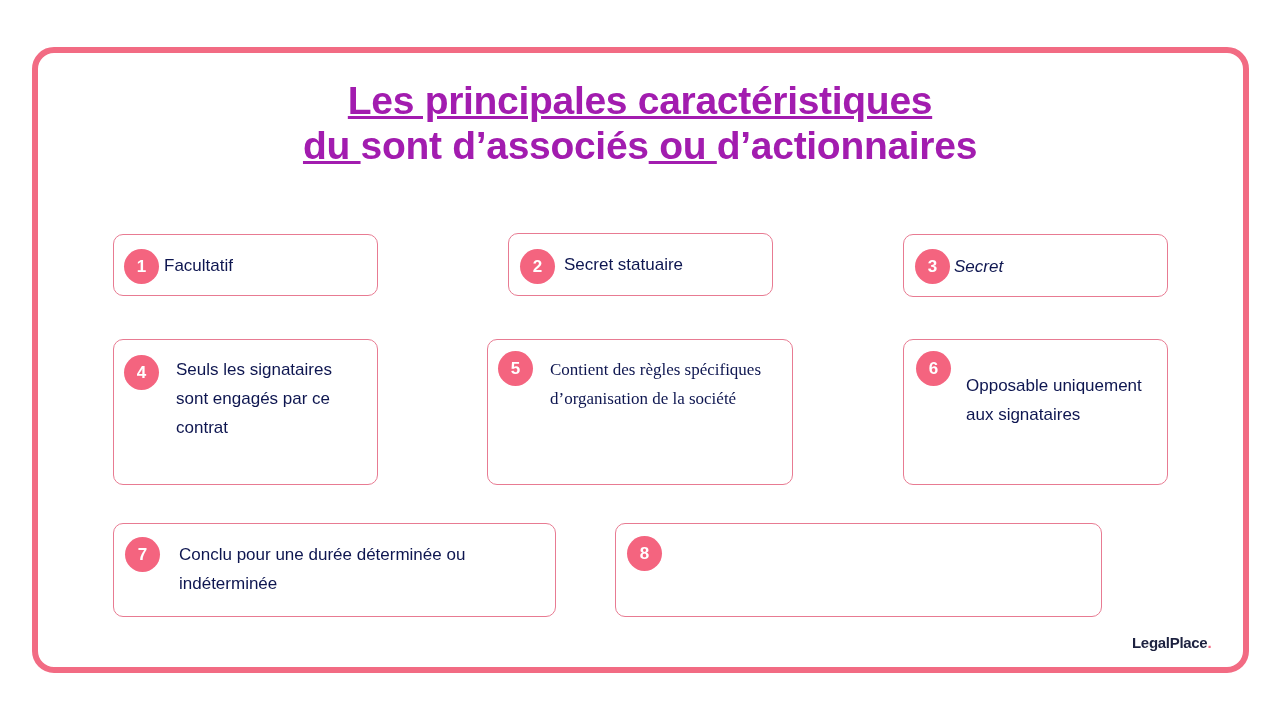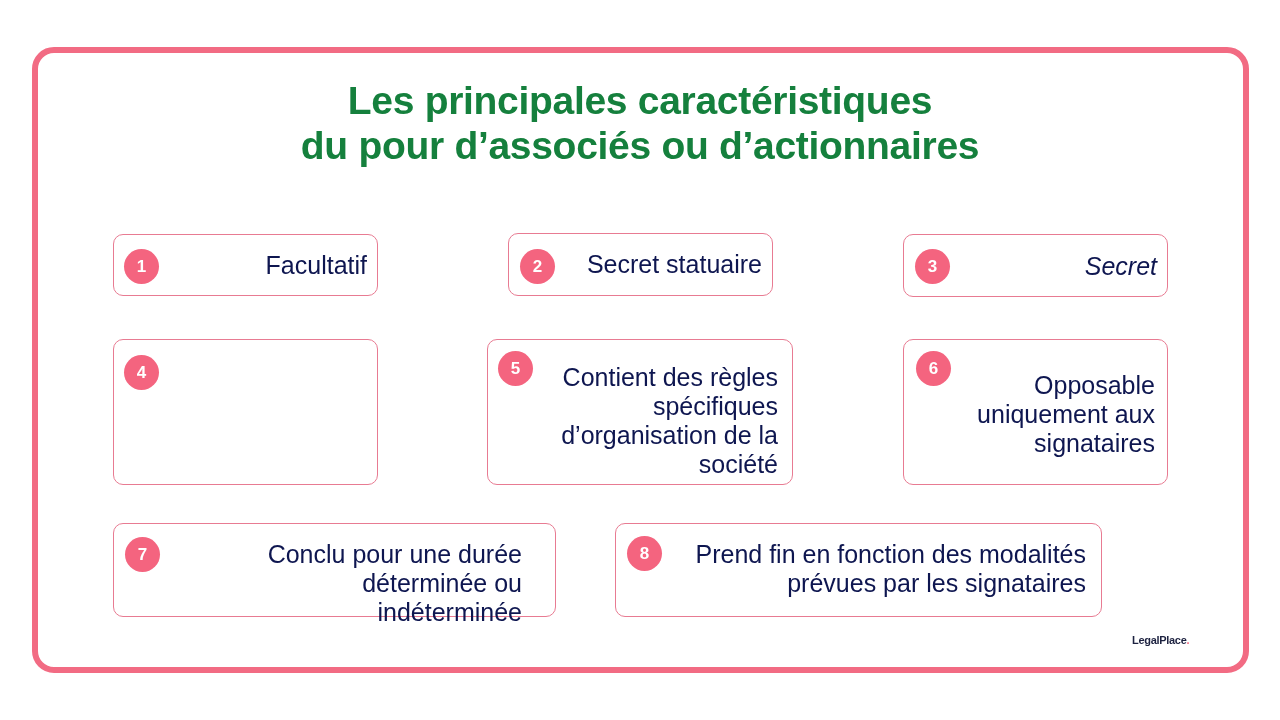--- a/index.html
+++ b/index.html
@@ -1,74 +1,74 @@
 <!DOCTYPE html>
 <html><head>
 <meta charset="utf-8">
 <style>
   html, body { margin:0; padding:0; }
   body { width:1280px; height:720px; background:#ffffff; position:relative; overflow:hidden;
          font-family:"Liberation Sans", "DejaVu Sans", sans-serif; color:#0e1650; }
   .frame { position:absolute; left:32px; top:47px; width:1205px; height:614px;
            border:6px solid #f26b83; border-radius:22px; background:#fff; }
   .title { position:absolute; left:0; top:78px; width:1280px; text-align:center;
-           font-size:39px; font-weight:700; line-height:45px; color:#15803d; letter-spacing:-0.3px; }
+           font-size:39px; font-weight:700; line-height:45px; color:#a21caf; letter-spacing:-0.3px;text-decoration:underline; }
   .hl { position:relative; display:inline-block; }
   .hl::after { content:""; position:absolute; left:2px; right:0; bottom:1px; height:9px;
                background:#4ef2b7; z-index:-1; }
   .hl span { position:relative; z-index:1; }
   .card { position:absolute; border:1px solid #e87b92; border-radius:10px; background:#fff;
           box-sizing:border-box; }
   .badge { position:absolute; width:35px; height:35px; border-radius:50%; background:#f4647f;
            color:#fff; font-weight:700; font-size:17px; text-align:center; line-height:35px; }
-  .ctext { position:absolute; text-align:right; font-size:25px; line-height:29px; color:#0e1650;
+  .ctext { position:absolute; text-align:left; font-size:17px; line-height:29px; color:#0e1650;
            font-weight:400; }
-  .logo { position:absolute; left:1132px; top:634px; font-size:11px; font-weight:700; color:#1d2240;
+  .logo { position:absolute; left:1132px; top:634px; font-size:15px; font-weight:700; color:#1d2240;
           letter-spacing:-0.3px; }
   .logo .dot { color:#f4647f; }
 </style>
 </head>
 <body>
 
 <div class="frame"></div>
 
 <div class="title">
   <div>Les principales caractéristiques</div>
   <div>
-    <span>du </span><span class="hl"><span>pour d’associés</span></span><span style="white-space:pre"> ou </span><span class="hl"><span>d’actionnaires</span></span>
+    <span>du </span><span class="hl"><span>sont d’associés</span></span><span style="white-space:pre"> ou </span><span class="hl"><span>d’actionnaires</span></span>
   </div>
 </div>
 
 <div class="card" style="left:113px;top:234px;width:265px;height:62px;">
   <div class="badge" style="left:10px;top:14px;">1</div>
   <div class="ctext" style="left:50px;right:10px;top:16px;">Facultatif</div>
 </div>
 <div class="card" style="left:508px;top:233px;width:265px;height:63px;">
   <div class="badge" style="left:11px;top:15px;">2</div>
   <div class="ctext" style="left:55px;right:10px;top:16px;">Secret statuaire</div>
 </div>
 <div class="card" style="left:903px;top:234px;width:265px;height:63px;">
   <div class="badge" style="left:11px;top:14px;">3</div>
   <div class="ctext" style="left:50px;right:10px;top:17px;font-style:italic;">Secret</div>
 </div>
 
 <div class="card" style="left:113px;top:339px;width:265px;height:146px;">
   <div class="badge" style="left:10px;top:15px;">4</div>
+  <div class="ctext" style="left:62px;right:14px;top:15px;">Seuls les signataires sont engagés par ce contrat</div>
 </div>
 <div class="card" style="left:487px;top:339px;width:306px;height:146px;">
   <div class="badge" style="left:10px;top:11px;">5</div>
-  <div class="ctext" style="left:62px;right:14px;top:23px;">Contient des règles spécifiques d’organisation de la société</div>
+  <div class="ctext" style="left:62px;right:14px;top:15px;font-family:Liberation Serif, serif;">Contient des règles spécifiques d’organisation de la société</div>
 </div>
 <div class="card" style="left:903px;top:339px;width:265px;height:146px;">
   <div class="badge" style="left:12px;top:11px;">6</div>
   <div class="ctext" style="left:62px;right:12px;top:31px;">Opposable uniquement aux signataires</div>
 </div>
 
 <div class="card" style="left:113px;top:523px;width:443px;height:94px;">
   <div class="badge" style="left:11px;top:13px;">7</div>
-  <div class="ctext" style="left:65px;right:33px;top:16px;margin-left:38px;">Conclu pour une durée déterminée ou indéterminée</div>
+  <div class="ctext" style="left:65px;right:33px;top:16px;">Conclu pour une durée déterminée ou indéterminée</div>
 </div>
 <div class="card" style="left:615px;top:523px;width:487px;height:94px;">
   <div class="badge" style="left:11px;top:12px;">8</div>
-  <div class="ctext" style="left:60px;right:15px;top:16px;">Prend fin en fonction des modalités prévues par les signataires</div>
 </div>
 
 <div class="logo"><span>LegalPlace</span><span class="dot">.</span></div>
 
 </body></html>

